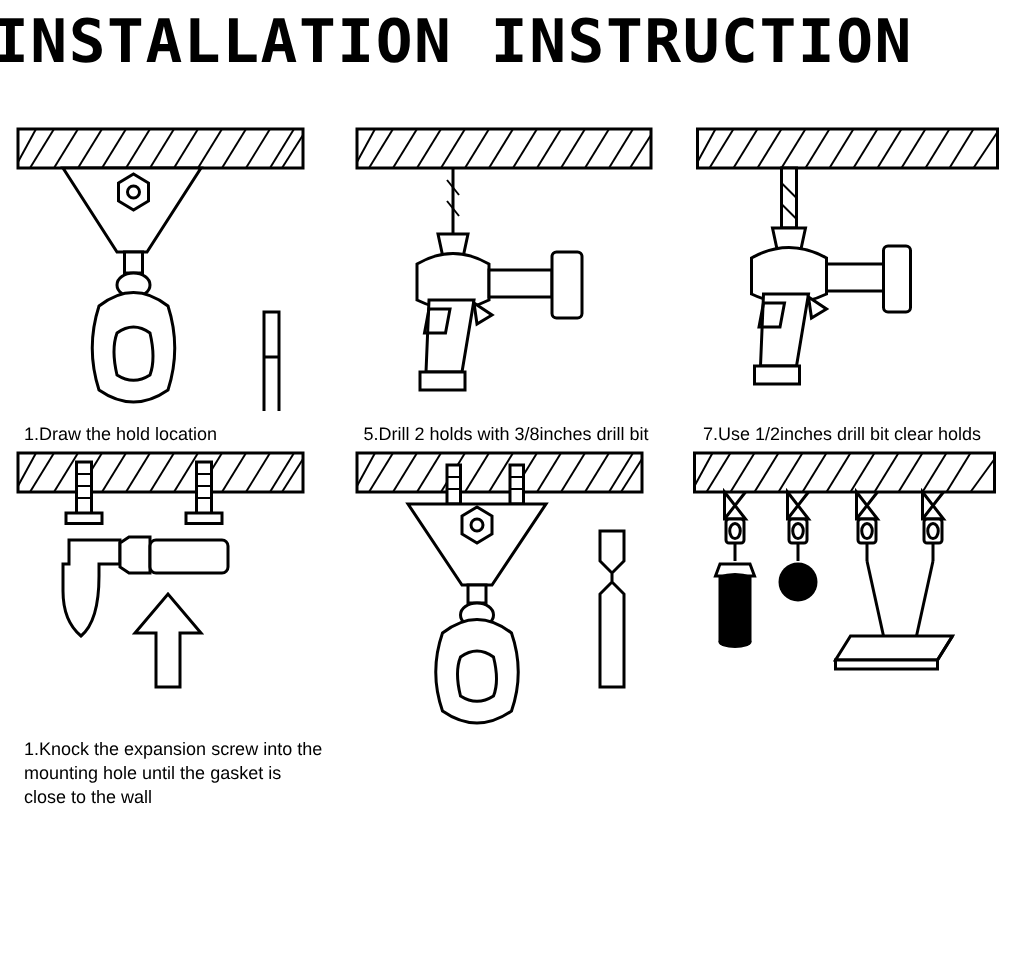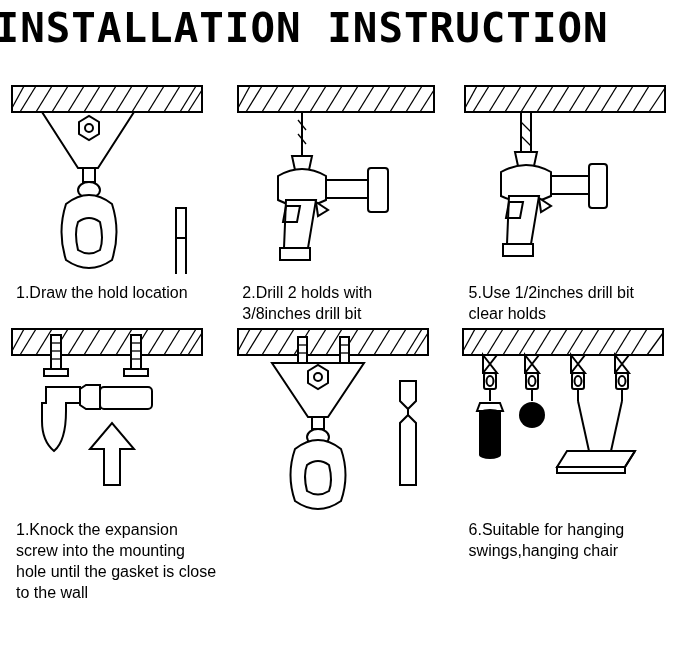--- a/index.html
+++ b/index.html
@@ -44,21 +44,21 @@
     box-sizing: border-box;
     padding: 0 6px;
   }
   .art {
     width: 100%;
     height: 210px;
     position: relative;
   }
   .row2 .art { height: 190px; }
   .caption {
-    font-size: 16px;
+    font-size: 12px;
     line-height: 1.33;
     margin-top: 8px;
     padding-left: 10px;
     padding-right: 4px;
   }
   .row2 .caption { margin-top: 4px; }
   svg { display: block; }
   .st { fill: none; stroke: #000; stroke-width: 2; }
   .stf { fill: #fff; stroke: #000; stroke-width: 2; }
   .blk { fill: #000; }
@@ -145,21 +145,21 @@
           <rect class="stf" x="136" y="104" width="20" height="44" rx="3"></rect>
 
           <path class="stf" d="M54 136 l30 0 l-8 48 l-24 0 z"></path>
           <path class="st" d="M68 142 l-14 0 l-3 16 l14 0 z"></path>
 
           <path class="stf" d="M84 138 l12 8 l-10 6 z"></path>
 
           <path class="stf" d="M48 184 l30 0 l0 12 l-30 0 z"></path>
         </svg>
       </div>
-      <div class="caption">2.Drill 2 holds with 3/8inches drill bit</div>
+      <div class="caption">5.Drill 2 holds with 3/8inches drill bit</div>
     </div>
 
     <div class="cell row1-cell">
       <div class="art">
         <svg width="214" height="210" viewBox="0 0 214 210">
           <rect class="stf" x="6" y="22" width="200" height="26"></rect>
           <g class="thin">
             <line x1="14" y1="48" x2="30" y2="22"></line>
               <line x1="30" y1="48" x2="46" y2="22"></line>
             <line x1="46" y1="48" x2="62" y2="22"></line>
@@ -184,21 +184,21 @@
           <path class="stf" d="M42 108 q25 -14 50 0 l0 24 q-25 12 -50 0 z"></path>
           <path class="stf" d="M92 112 l38 0 l0 18 l-38 0 z"></path>
           <rect class="stf" x="130" y="100" width="18" height="44" rx="3"></rect>
 
           <path class="stf" d="M50 132 l30 0 l-8 48 l-24 0 z"></path>
           <path class="st" d="M64 138 l-14 0 l-3 16 l14 0 z"></path>
           <path class="stf" d="M80 134 l12 8 l-10 6 z"></path>
           <path class="stf" d="M44 180 l30 0 l0 12 l-30 0 z"></path>
         </svg>
       </div>
-      <div class="caption">5.Use 1/2inches drill bit clear holds</div>
+      <div class="caption">7.Use 1/2inches drill bit clear holds</div>
     </div>
 
     <div class="cell row2 row2-cell">
       <div class="art">
         <svg width="214" height="190" viewBox="0 0 214 190">
           <rect class="stf" x="6" y="4" width="190" height="26"></rect>
           <g class="thin">
             <line x1="14" y1="30" x2="30" y2="4"></line>
               <line x1="30" y1="30" x2="46" y2="4"></line>
             <line x1="46" y1="30" x2="62" y2="4"></line>
@@ -326,17 +326,16 @@
 
           <circle class="blk" cx="73" cy="90" r="13"></circle>
 
           <line class="st" x1="119" y1="76" x2="130" y2="126"></line>
           <line class="st" x1="163" y1="76" x2="152" y2="126"></line>
           <path class="stf" d="M108 126 l68 0 l-10 16 l-68 0 z"></path>
           <path class="stf" d="M98 142 l68 0 l0 6 l-68 0 z"></path>
           <line class="st" x1="176" y1="126" x2="166" y2="142"></line>
         </svg>
       </div>
-      <div class="caption">6.Suitable for hanging swings,hanging chair</div>
     </div>
 
   </div>
 </div>
 
 </body></html>

